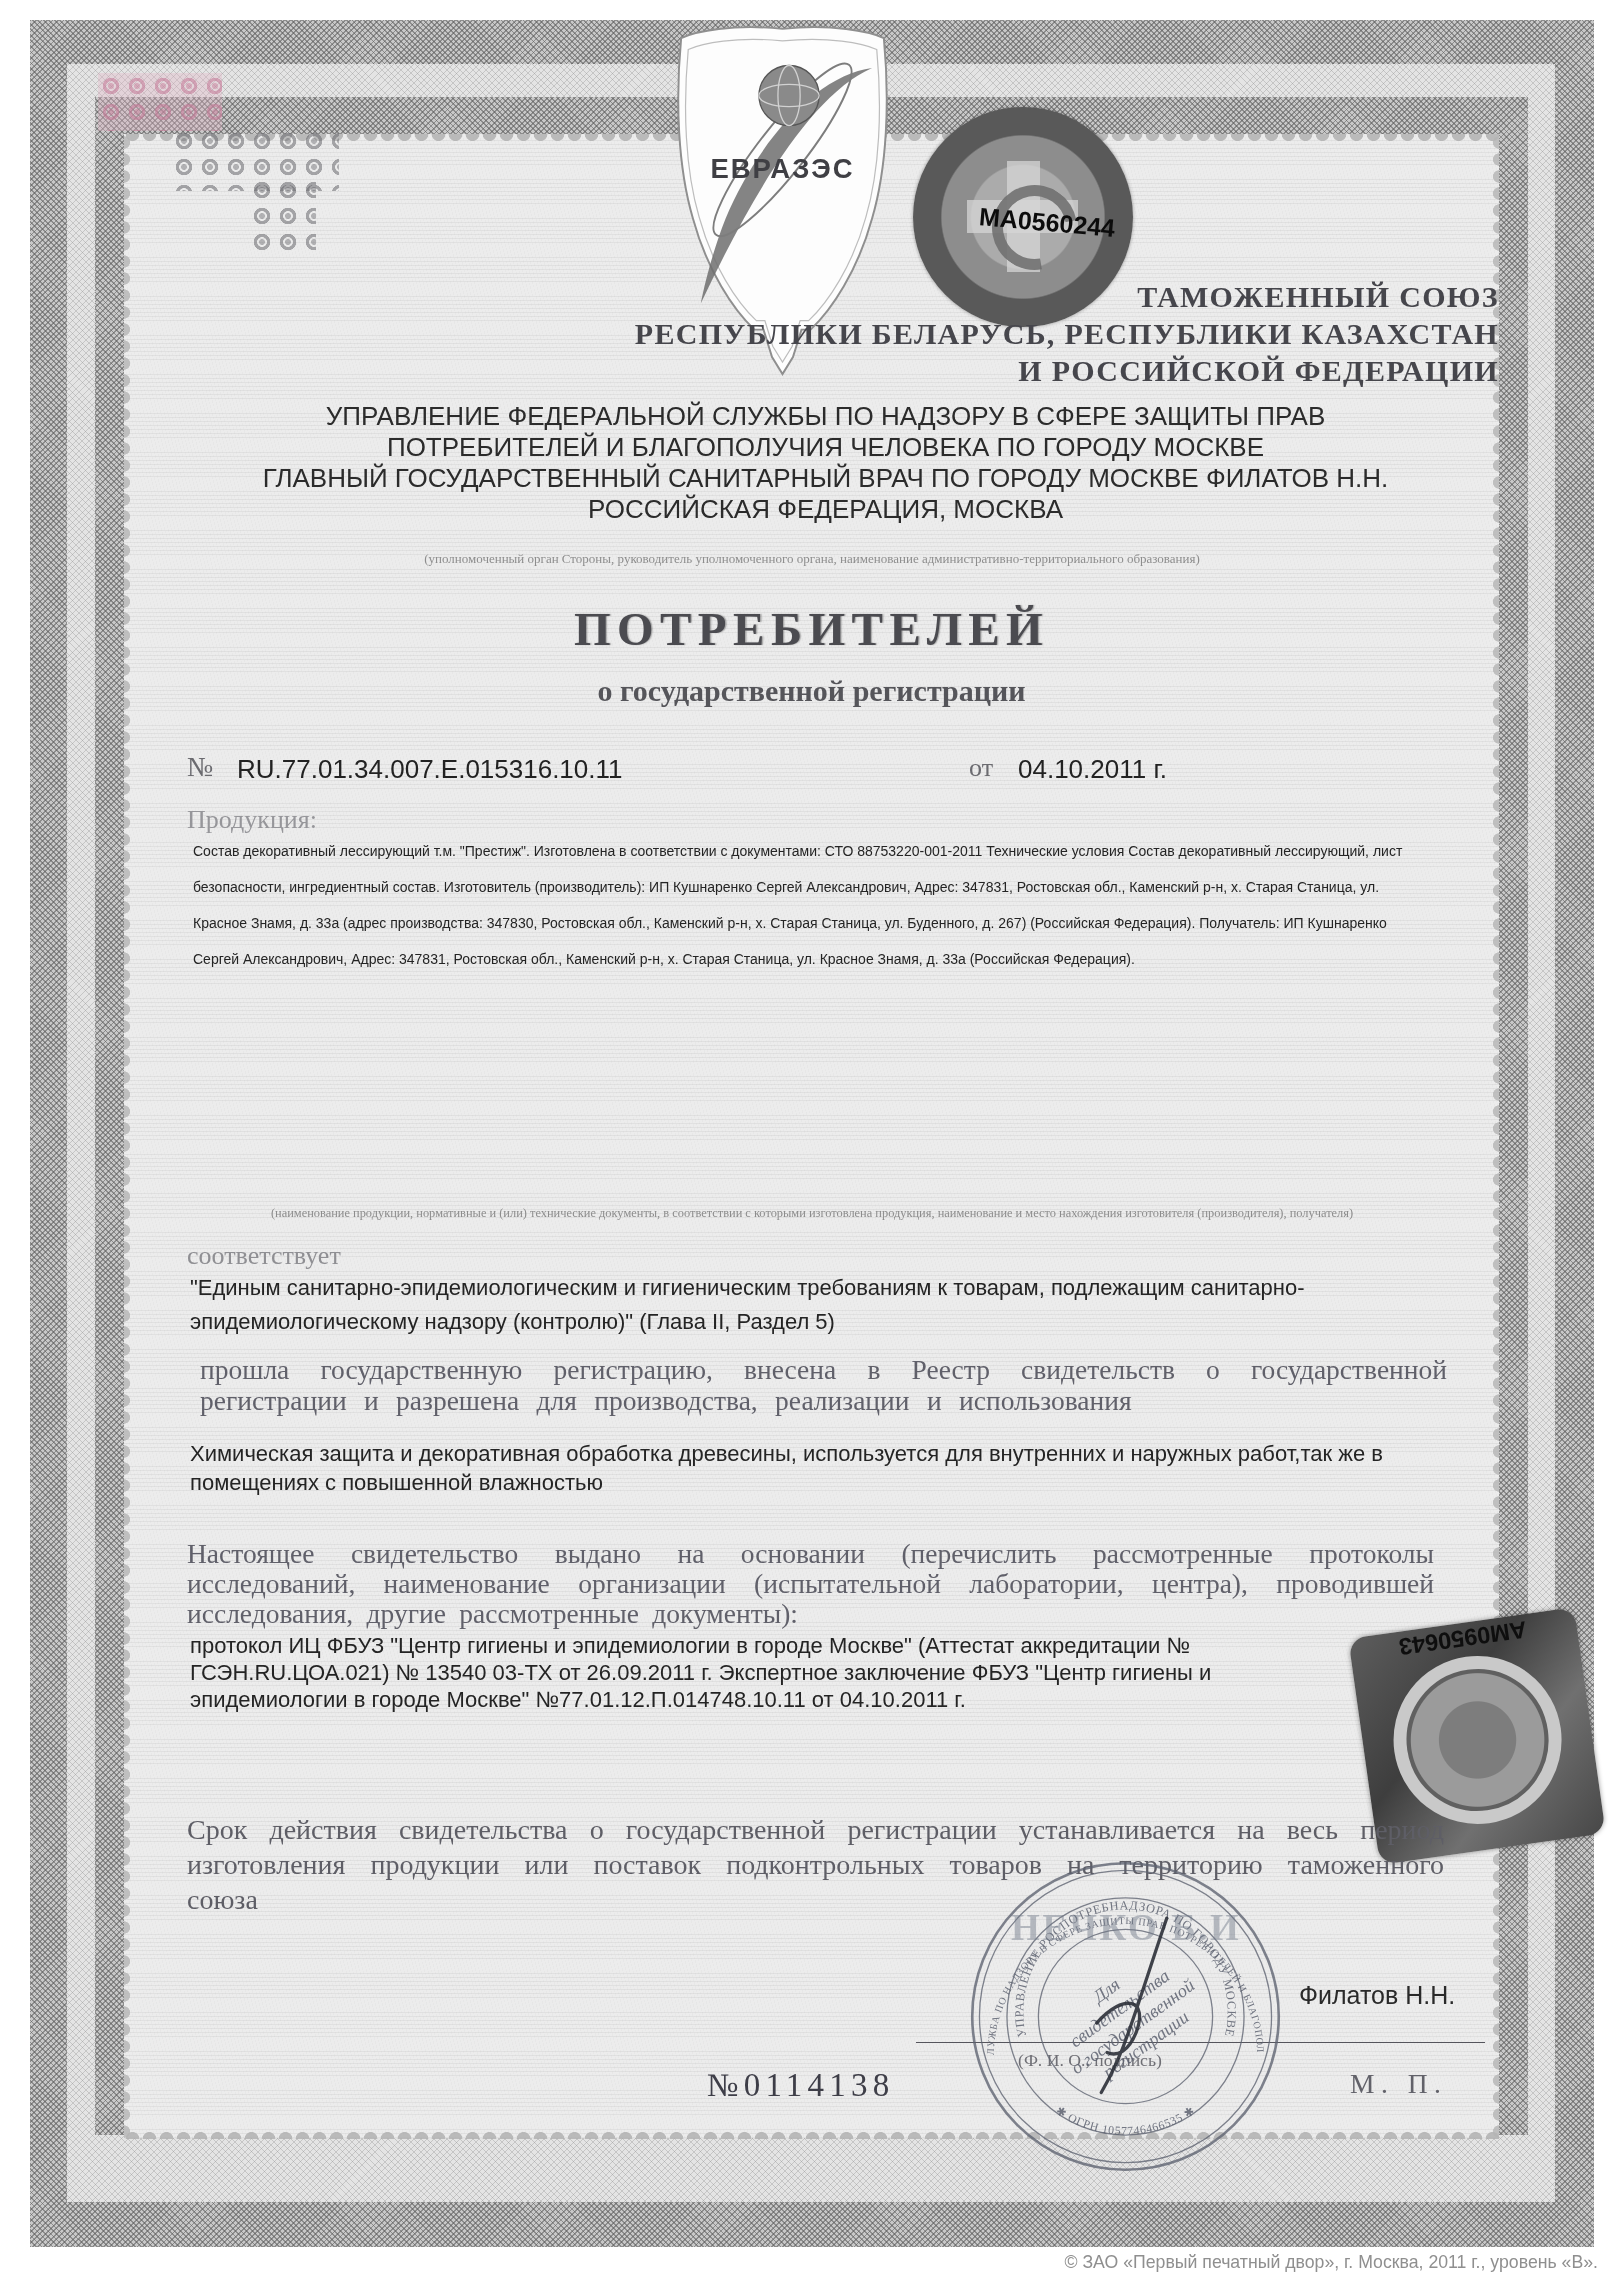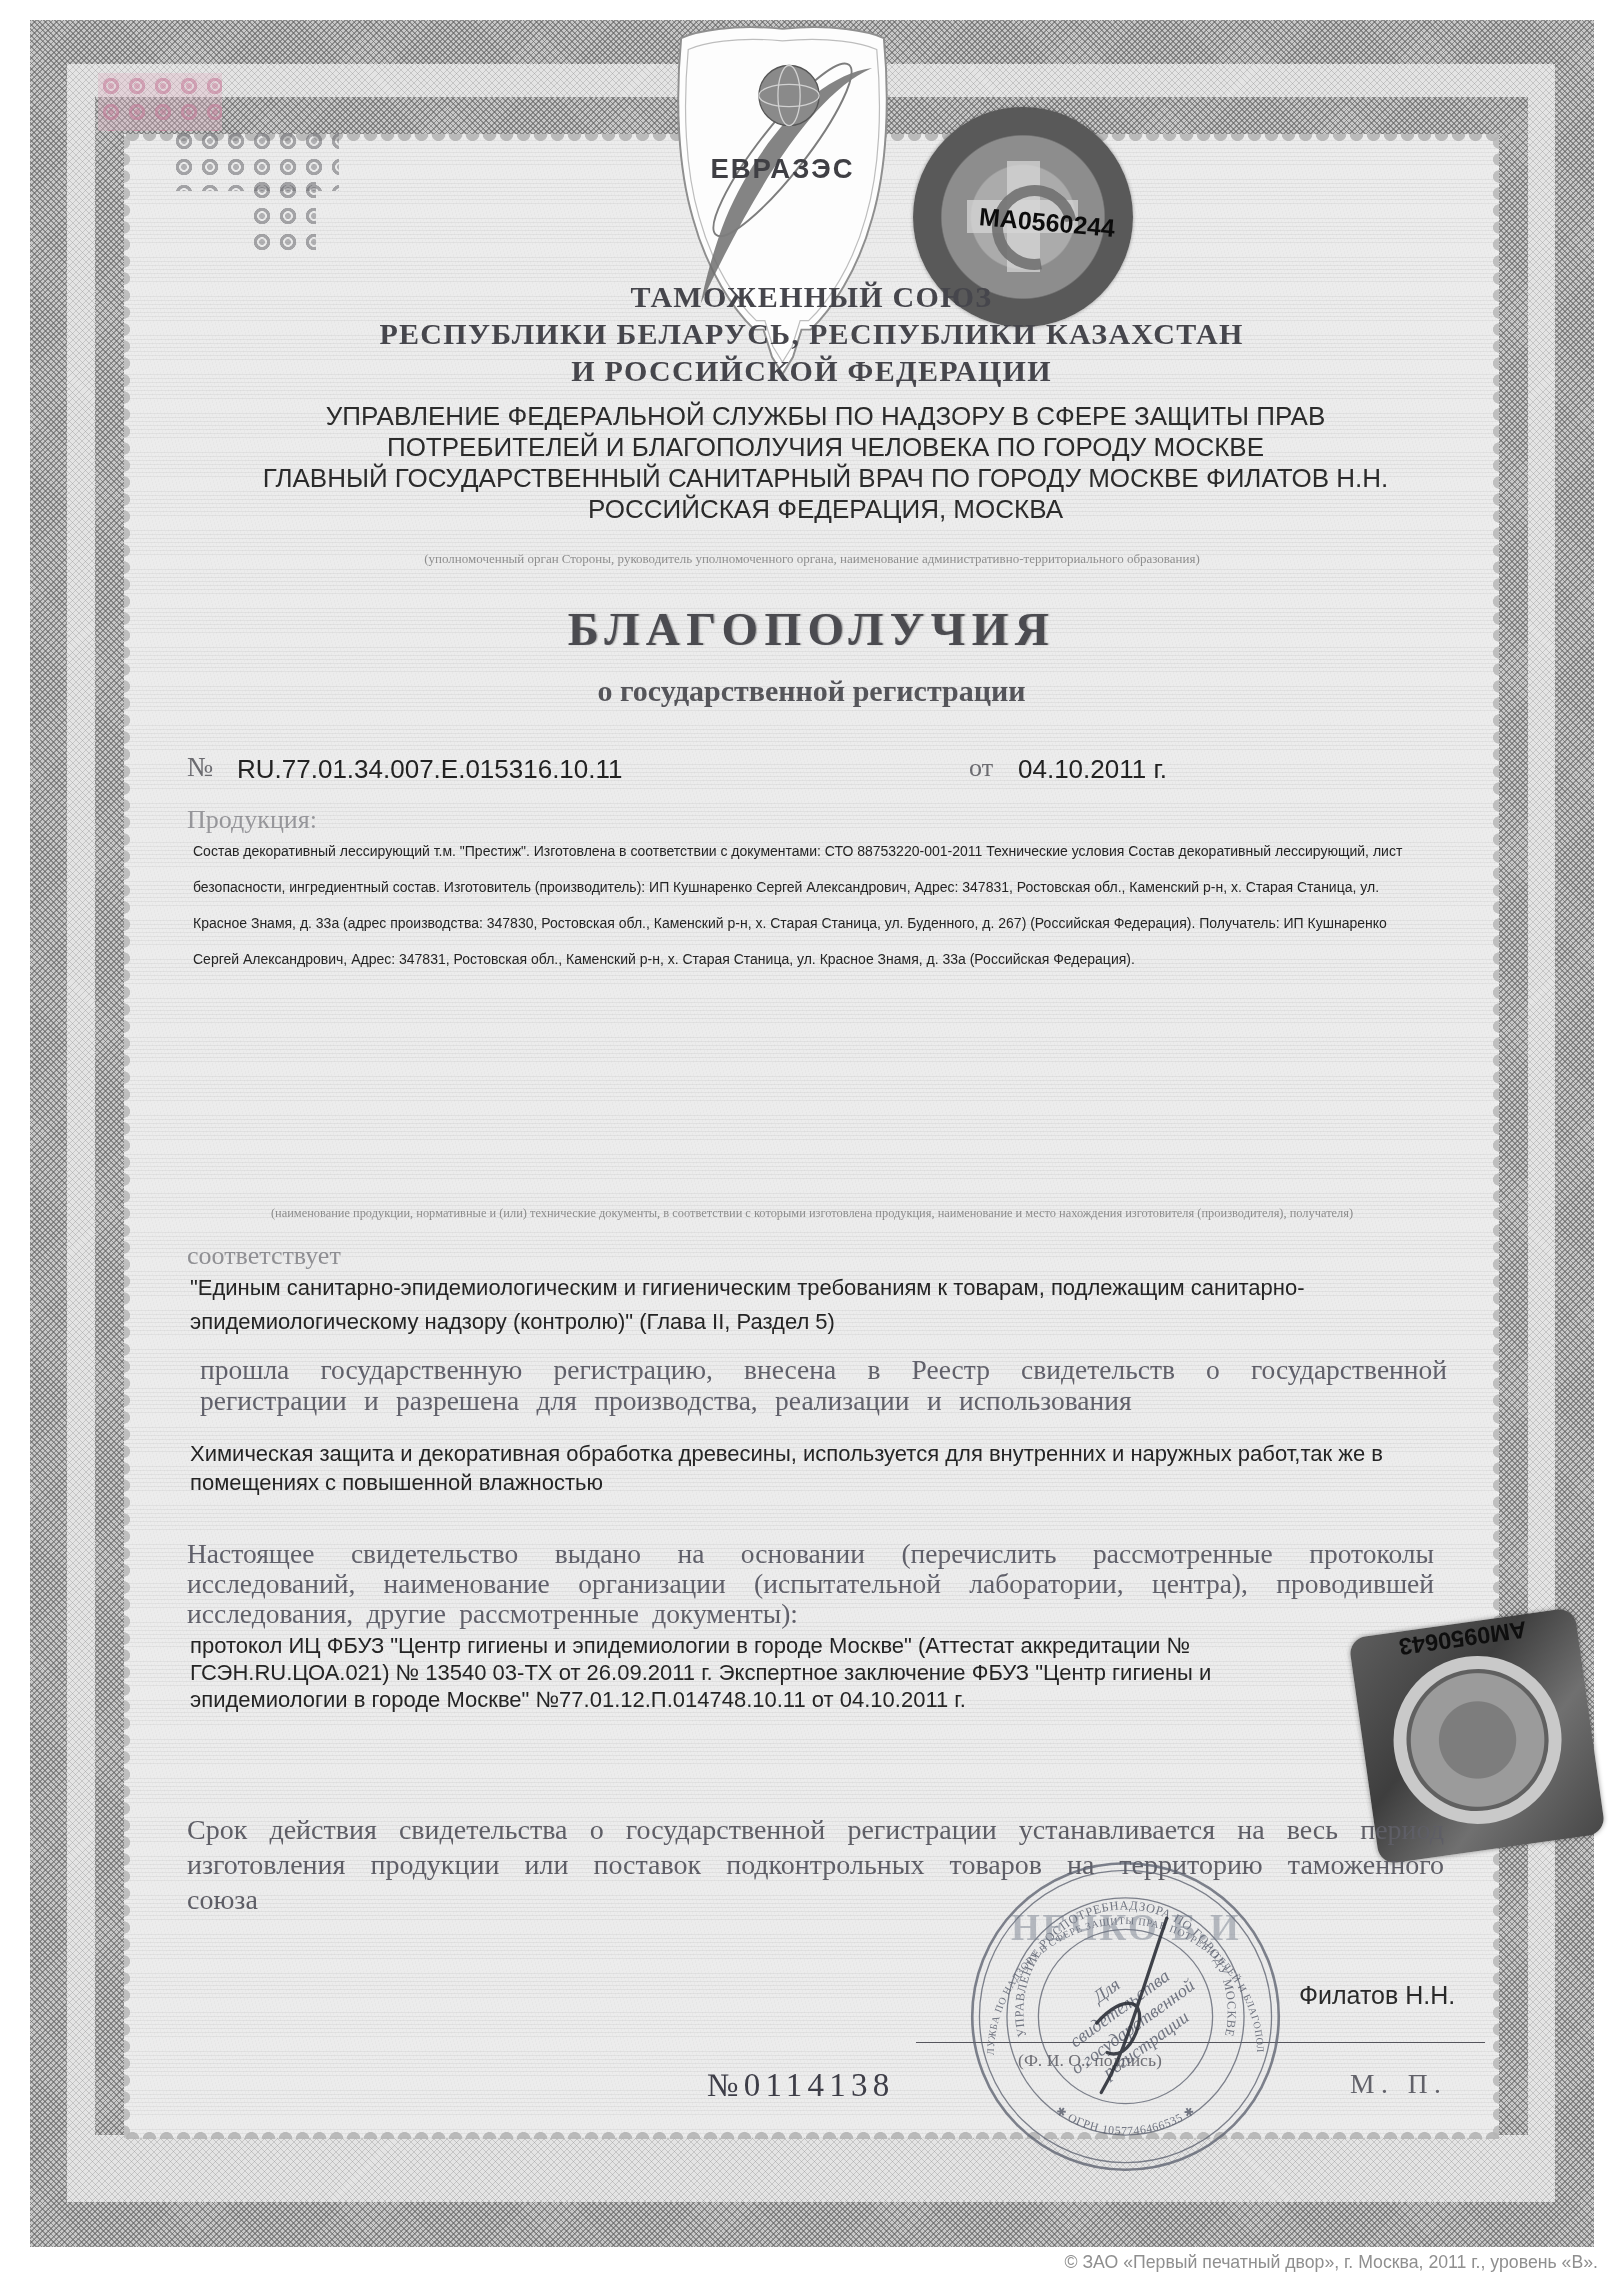--- a/index.html
+++ b/index.html
@@ -94,21 +94,21 @@
     box-shadow:0 0 5.2px rgba(0,0,0,.4);}
   #holo-bottom-ring{position:absolute;left:30px;top:34px;width:168px;height:168px;border-radius:50%;
     border:13px solid #c9c9c9;box-sizing:border-box;
     background:radial-gradient(circle,#7d7d7d 0 38%,#9b9b9b 39% 66%,#606060 67%);}
   #holo-bottom-num{position:absolute;left:26px;top:1.3px;width:175px;text-align:center;
     transform:rotate(180deg);font-family:"Liberation Sans",sans-serif;font-weight:bold;
     font-size:23.6px;color:#0e0e0e;}
 
   
   .txt{z-index:6;}
-  #t-union{left:124px;top:278px;width:1375px;text-align:center;font-weight:bold;
+  #t-union{left:124px;top:278px;width:1375px;text-align:right;font-weight:bold;
     font-size:30px;line-height:37px;color:#46464c;letter-spacing:1.3px;}
   #t-org{left:220px;top:401px;width:1211px;text-align:center;
     font-family:"Liberation Sans",sans-serif;font-size:26px;line-height:31px;color:#2b2b2b;}
   #t-org-caption{left:190px;top:551px;width:1244px;text-align:center;font-size:13px;color:#8d8d8d;}
   #t-title{left:124px;top:602px;width:1375px;text-align:center;font-weight:bold;
     font-size:47px;letter-spacing:6.5px;color:#4b4b50;text-shadow:1.3px 0 1.3px rgba(80,80,80,.45);}
   #t-subtitle{left:124px;top:674px;width:1375px;text-align:center;font-weight:bold;
     font-size:30px;color:#55555a;}
   .reg-gray{font-size:27.5px;color:#6b6b70;}
   .reg-dark{font-family:"Liberation Sans",sans-serif;font-size:26px;color:#222;}
@@ -194,21 +194,21 @@
     <div>РЕСПУБЛИКИ БЕЛАРУСЬ, РЕСПУБЛИКИ КАЗАХСТАН</div>
     <div>И РОССИЙСКОЙ ФЕДЕРАЦИИ</div>
   </div>
   <div class="abs txt" id="t-org">
     <div>УПРАВЛЕНИЕ ФЕДЕРАЛЬНОЙ СЛУЖБЫ ПО НАДЗОРУ В СФЕРЕ ЗАЩИТЫ ПРАВ ПОТРЕБИТЕЛЕЙ И БЛАГОПОЛУЧИЯ ЧЕЛОВЕКА ПО ГОРОДУ МОСКВЕ</div>
     <div>ГЛАВНЫЙ ГОСУДАРСТВЕННЫЙ САНИТАРНЫЙ ВРАЧ ПО ГОРОДУ МОСКВЕ ФИЛАТОВ Н.Н.</div>
     <div>РОССИЙСКАЯ ФЕДЕРАЦИЯ, МОСКВА</div>
   </div>
   <div class="abs txt" id="t-org-caption">(уполномоченный орган Стороны, руководитель уполномоченного органа, наименование административно-территориального образования)</div>
 
-  <div class="abs txt" id="t-title">БЛАГОПОЛУЧИЯ</div>
+  <div class="abs txt" id="t-title">ПОТРЕБИТЕЛЕЙ</div>
   <div class="abs txt" id="t-subtitle">о государственной регистрации</div>
 
   <div class="abs txt reg-gray" style="left:187px;top:751px;">№</div>
   <div class="abs txt reg-dark" style="left:237px;top:754px;">RU.77.01.34.007.Е.015316.10.11</div>
   <div class="abs txt reg-gray" style="left:969px;top:753px;font-size:26px;">от</div>
   <div class="abs txt reg-dark" style="left:1018px;top:754px;">04.10.2011 г.</div>
 
   <div class="abs txt" id="t-product-label">Продукция:</div>
   <div class="abs txt" id="t-product">Состав декоративный лессирующий т.м. "Престиж". Изготовлена в соответствии с документами: СТО 88753220-001-2011 Технические условия Состав декоративный лессирующий, лист безопасности, ингредиентный состав. Изготовитель (производитель): ИП Кушнаренко Сергей Александрович, Адрес: 347831, Ростовская обл., Каменский р-н, х. Старая Станица, ул. Красное Знамя, д. 33а (адрес производства: 347830, Ростовская обл., Каменский р-н, х. Старая Станица, ул. Буденного, д. 267) (Российская Федерация).  Получатель: ИП Кушнаренко Сергей Александрович, Адрес: 347831, Ростовская обл., Каменский р-н, х. Старая Станица, ул. Красное Знамя, д. 33а (Российская Федерация).</div>
   <div class="abs txt" id="t-product-caption">(наименование продукции, нормативные и (или) технические документы, в соответствии с которыми изготовлена продукция, наименование и место нахождения изготовителя (производителя), получателя)</div>

